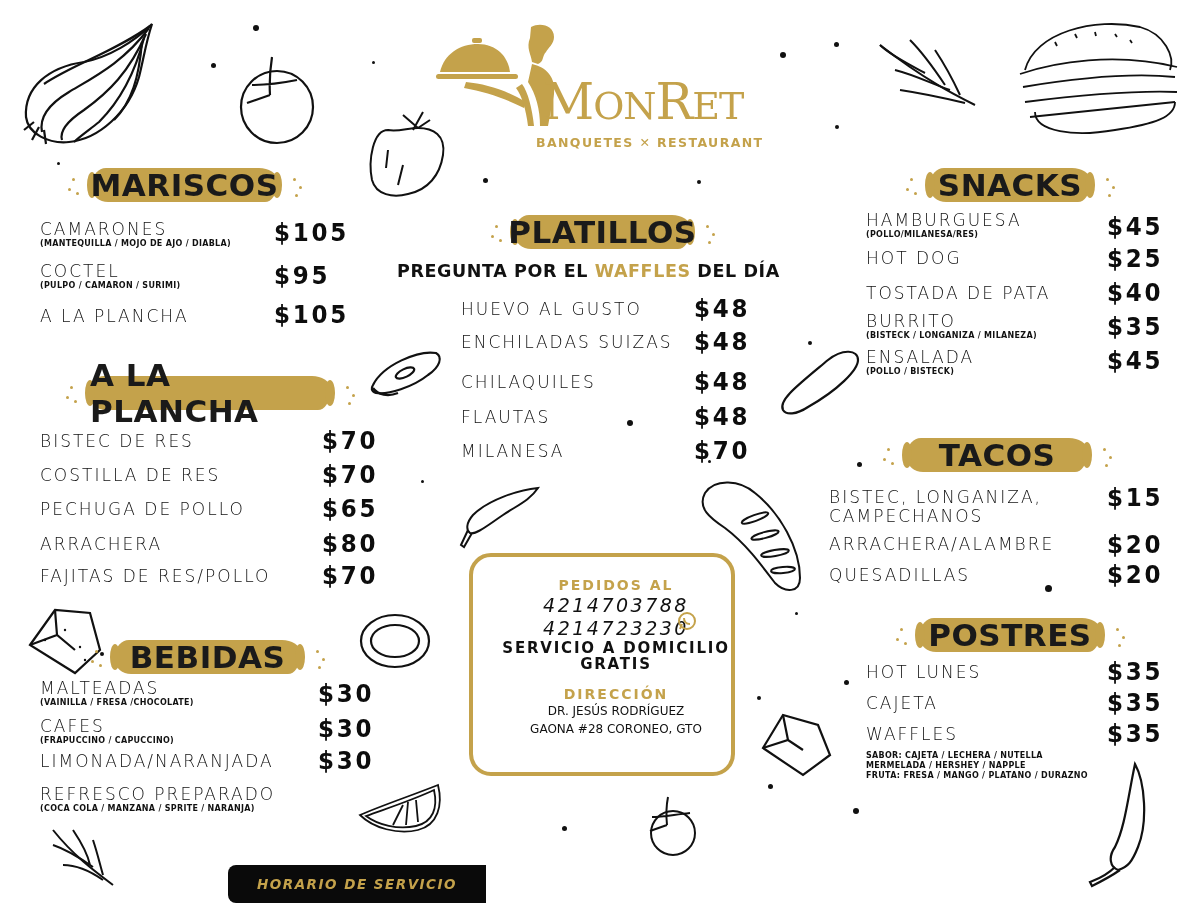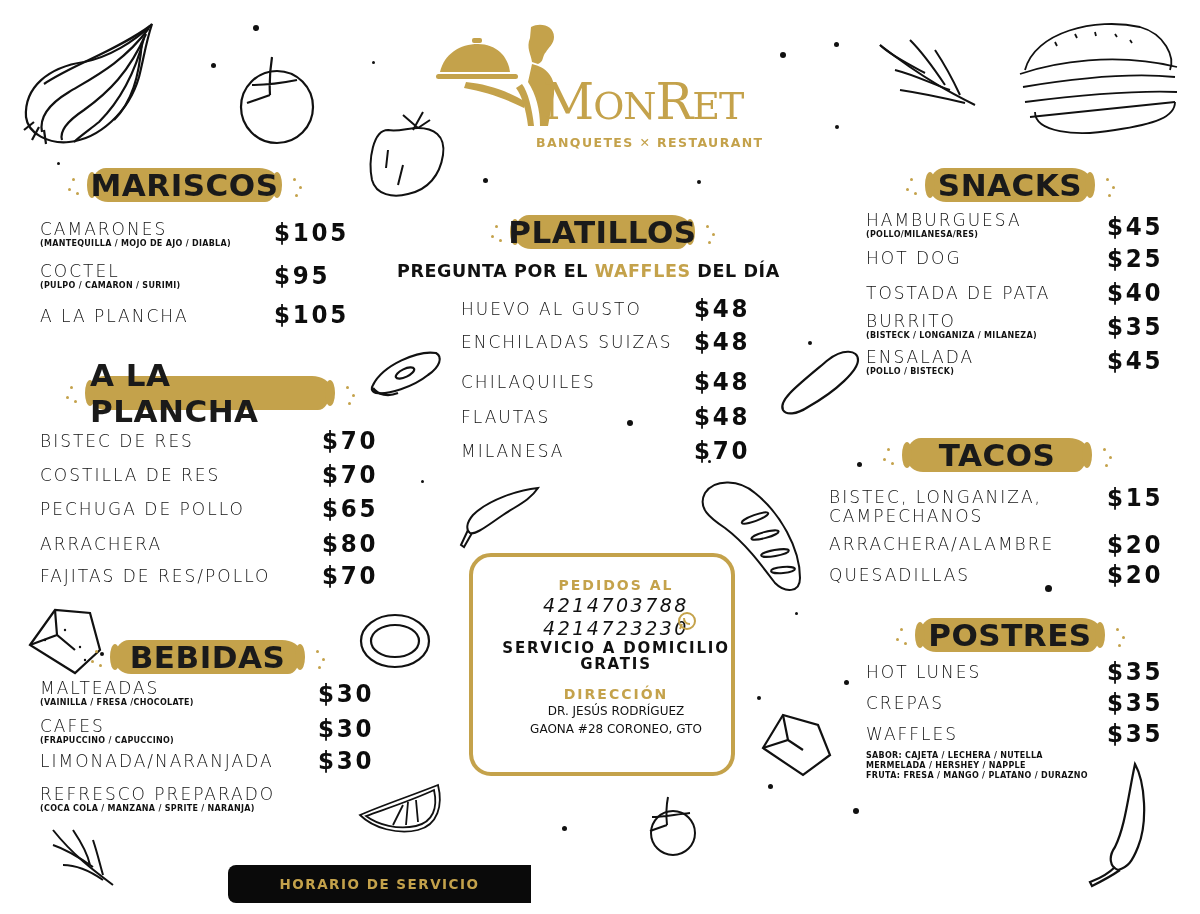--- a/index.html
+++ b/index.html
@@ -60,21 +60,21 @@
     position: absolute; left: 469px; top: 553px; width: 266px; height: 223px;
     border: 4px solid #c4a24b; border-radius: 22px; text-align: center; padding-left: 28px;
   }
   .contact .gold-h { font-weight: bold; color: #c4a24b; font-size: 14px; letter-spacing: 2px; }
   .contact .phone { font-style: italic; font-size: 19px; letter-spacing: 2.5px; color: #111; line-height: 23px; }
   .contact .bold-b { font-weight: bold; font-size: 15px; letter-spacing: 1.8px; line-height: 16px; color: #111; }
   .contact .addr { font-size: 12px; line-height: 18px; color: #111; }
 
   
   .hours { position: absolute; left: 228px; top: 865px; width: 752px; height: 38px; border-radius: 8px; overflow: hidden; display: flex; }
-  .hours .left { width: 303px; background: #0a0a0a; color: #c4a24b; display: flex; align-items: center; justify-content: center; font-weight: bold; font-size: 13.5px; letter-spacing: 1.5px; }
+  .hours .left { width: 258px; background: #0a0a0a; color: #c4a24b; display: flex; align-items: center; justify-content: center; font-weight: bold; font-size: 13.5px; letter-spacing: 1.5px; font-style: italic; }
   .hours .right { flex: 1; background: #c4a24b; color: #111; display: flex; align-items: center; justify-content: center; font-weight: bold; font-size: 13.5px; letter-spacing: 1.5px; }
 
   .ink { position: absolute; background: #111; border-radius: 50%; }
   svg { overflow: visible; }
 </style>
 </head>
 <body>
 
 <svg class="abs" style="left:14px;top:22px" width="140" height="125" viewBox="0 0 140 125">
   <g fill="none" stroke="#111" stroke-width="2.2">
@@ -462,21 +462,21 @@
       <span class="dot-g" style="left:4px;top:6px"></span>
       <span class="dot-g" style="left:10px;top:14px"></span>
       <span class="dot-g" style="left:6px;top:22px"></span>
     </div>
 </div>
 <div class="item" style="left:866px;top:663px">
     <div class="name">HOT LUNES</div>
   </div>
 <div class="price" style="left:1107px;top:657px">$35</div>
 <div class="item" style="left:866px;top:694px">
-    <div class="name">CREPAS</div>
+    <div class="name">CAJETA</div>
   </div>
 <div class="price" style="left:1107px;top:688px">$35</div>
 <div class="item" style="left:866px;top:725px">
     <div class="name">WAFFLES</div>
   </div>
 <div class="price" style="left:1107px;top:719px">$35</div>
 <div class="item" style="left:866px;top:751px">
   <div class="sub">SABOR: CAJETA / LECHERA / NUTELLA</div>
   <div class="sub">MERMELADA / HERSHEY / NAPPLE</div>
   <div class="sub" style="">FRUTA: FRESA / MANGO / PLATANO / DURAZNO</div>

